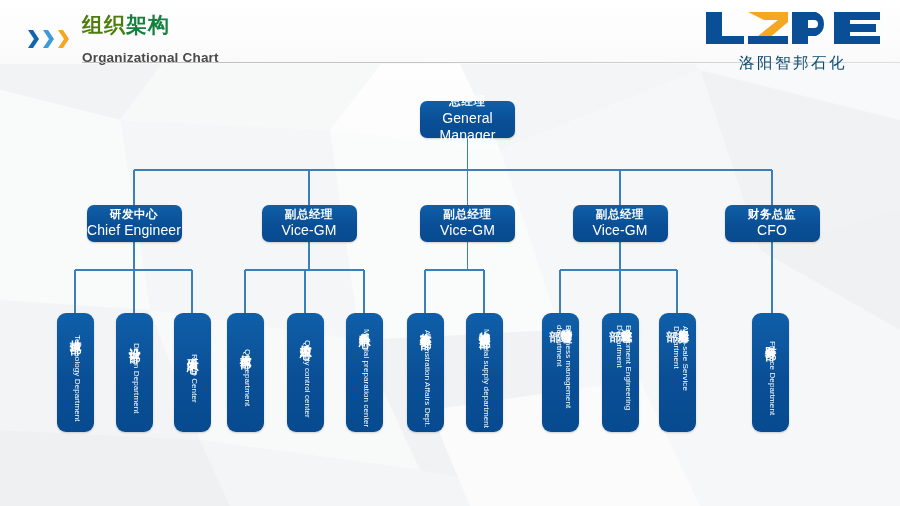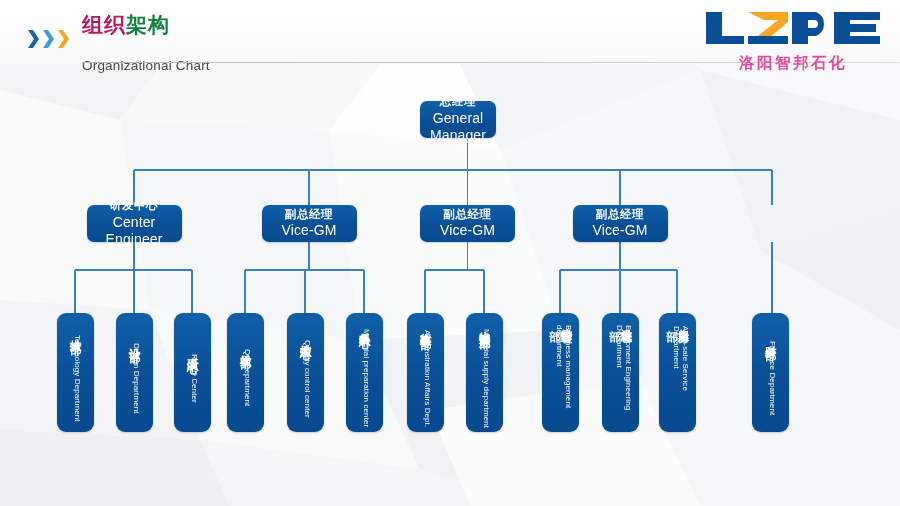--- a/index.html
+++ b/index.html
@@ -17,43 +17,43 @@
   .poly{position:absolute;z-index:1;}
 
   
   .header{position:absolute;left:0;top:0;width:900px;height:64px;z-index:6;
     background:linear-gradient(180deg,#ffffff 0%,#fafafb 100%);}
   .chev-wrap{position:absolute;left:27px;top:28px;display:flex;gap:2px;z-index:7;}
   .chev{width:13px;height:22px;}
   .title-block{position:absolute;left:82px;top:13px;z-index:7;}
   .title-cn{font-size:21px;font-weight:bold;line-height:25px;letter-spacing:1px;
     font-family:"DejaVu Sans","Liberation Sans",sans-serif;}
-  .title-cn .seg-a{color:#be185d;}
+  .title-cn .seg-a{color:#4d7c0f;}
   .title-cn .seg-b{color:#15803d;}
-  .title-en{font-size:13.5px;font-weight:normal;color:#4a4a4a;margin-top:20px;
+  .title-en{font-size:13.5px;font-weight:bold;color:#4a4a4a;margin-top:12px;
     letter-spacing:.2px;}
   .hr-line{position:absolute;left:82px;top:62px;width:818px;height:1px;z-index:7;
     background:linear-gradient(90deg,#b9bbbe 0%,#c9cbce 60%,#dcdee0 100%);}
 
   
   .logo{position:absolute;right:18px;top:10px;z-index:8;text-align:center;}
   .logo-mark{height:36px;}
-  .logo-cn{font-size:15.5px;font-weight:bold;color:#ec4899;letter-spacing:2.5px;
+  .logo-cn{font-size:15.5px;font-weight:normal;color:#0c4a6e;letter-spacing:2.5px;
     font-family:"DejaVu Sans","Liberation Sans",sans-serif;margin-top:3px;}
 
   
   #wires{position:absolute;left:0;top:0;width:900px;height:506px;z-index:2;}
 
   
   .node{position:absolute;z-index:4;border-radius:7px;
     background:linear-gradient(180deg,#0f5fa8 0%,#0a4f96 55%,#074a8f 100%);
     box-shadow:0 1px 2px rgba(0,0,0,.18);
     color:#fff;display:flex;align-items:center;justify-content:center;}
 
-  .node.top{left:420px;top:101px;width:76px;height:37px;}
+  .node.top{left:420px;top:101px;width:95px;height:37px;}
   .node.lvl2{top:205px;width:95px;height:37px;}
   .node .lbl{text-align:center;line-height:1.25;}
   .node .cn{font-size:11.5px;font-weight:bold;letter-spacing:.6px;
     font-family:"DejaVu Sans","Liberation Sans",sans-serif;}
   .node .en{font-size:14px;font-weight:normal;margin-top:1px;letter-spacing:.1px;}
 
   .node.dept{top:313px;width:37px;height:119px;border-radius:9px;}
   .dept-inner{writing-mode:vertical-rl;text-orientation:upright;
     display:flex;flex-direction:row;align-items:flex-start;justify-content:center;
     height:100%;padding-top:7px;box-sizing:border-box;gap:1px;}
@@ -171,41 +171,47 @@
   <div class="node top">
     <div class="lbl">
       <div class="cn">总经理</div>
       <div class="en">General Manager</div>
     </div>
   </div>
 
   <div class="node lvl2" style="left:86.5px">
     <div class="lbl">
       <div class="cn">研发中心</div>
-      <div class="en">Center Engineer</div>
+      <div class="en">Chief Engineer</div>
     </div>
   </div>
   <div class="node lvl2" style="left:261.5px">
     <div class="lbl">
       <div class="cn">副总经理</div>
       <div class="en">Vice-GM</div>
     </div>
   </div>
   <div class="node lvl2" style="left:420px">
     <div class="lbl">
       <div class="cn">副总经理</div>
       <div class="en">Vice-GM</div>
     </div>
   </div>
   <div class="node lvl2" style="left:572.5px">
     <div class="lbl">
       <div class="cn">副总经理</div>
       <div class="en">Vice-GM</div>
     </div>
   </div>
+  <div class="node lvl2" style="left:724.5px">
+    <div class="lbl">
+      <div class="cn">财务总监</div>
+      <div class="en">CFO</div>
+    </div>
+  </div>
 
   <div class="node dept" style="left:56.5px">
     <div class="dept-inner">
       <span class="dept-cn">技术部</span>
       <span class="dept-en">Technology Department</span>
     </div>
   </div>
   <div class="node dept" style="left:115.5px">
     <div class="dept-inner">
       <span class="dept-cn">设计部</span>

